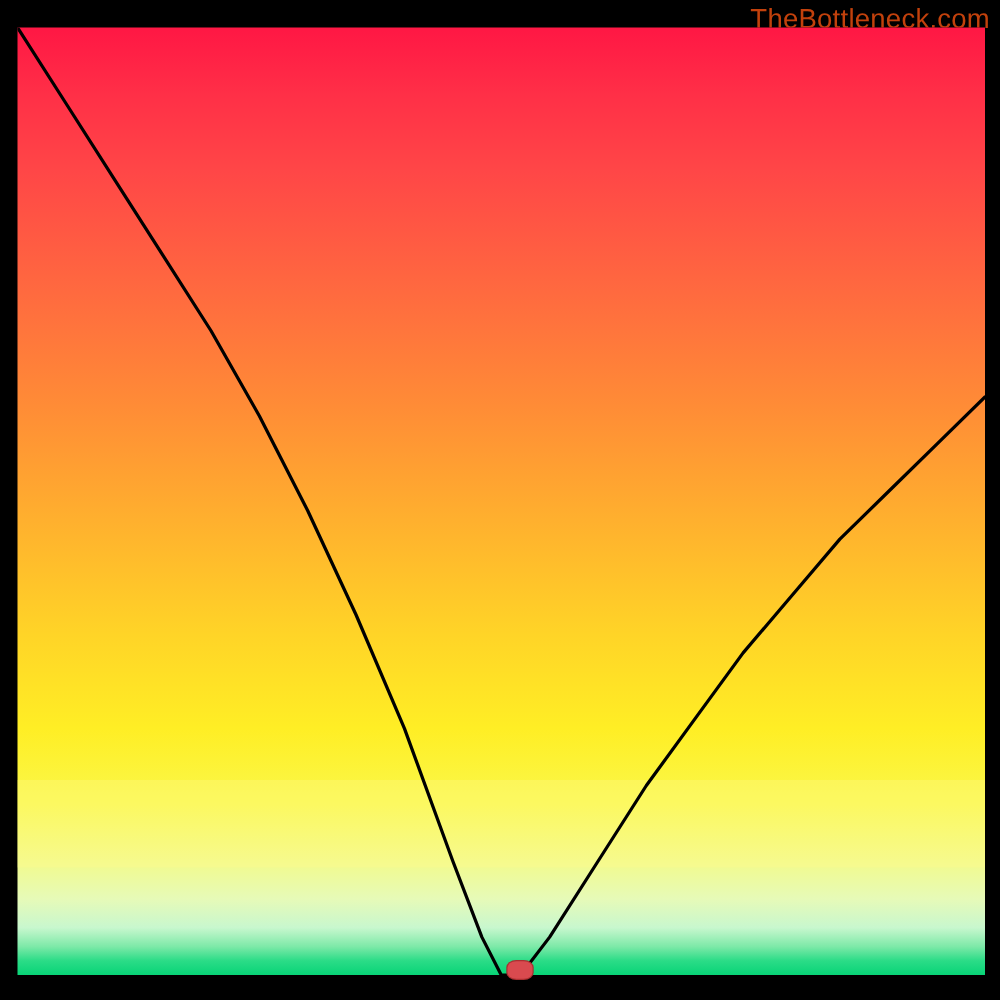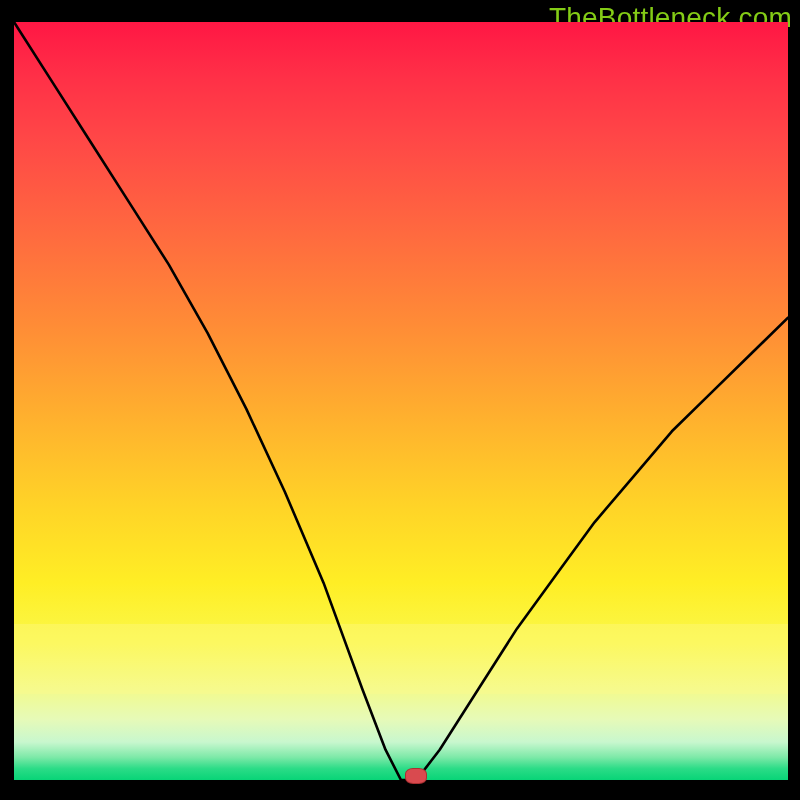--- a/index.html
+++ b/index.html
@@ -65,22 +65,22 @@
     height: 14px;
     border-radius: 8px / 6px;
     background: #d94a4f;
     border: 1px solid rgba(140,30,30,0.6);
     transform: translate(-50%, -50%);
   }
   .watermark {
     position: absolute;
     top: 2px;
     right: 8px;
-    color: #84cc16;
-    font-size: 28px;
+    color: #c2410c;
+    font-size: 22px;
     letter-spacing: 0.2px;
     user-select: none;
   }
 </style>
 </head>
 <body>
 
 <div class="watermark">TheBottleneck.com</div>
 
 <div class="frame">

